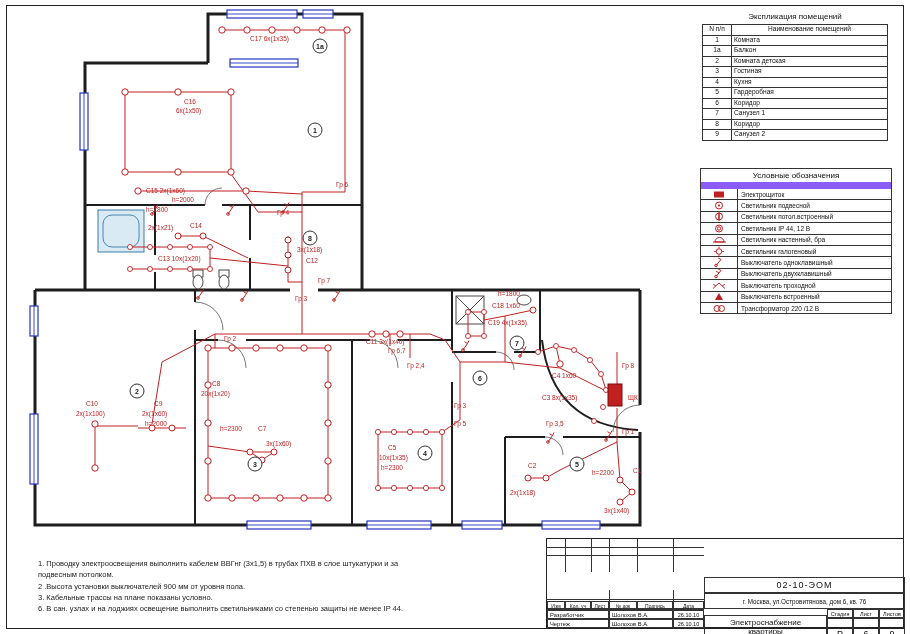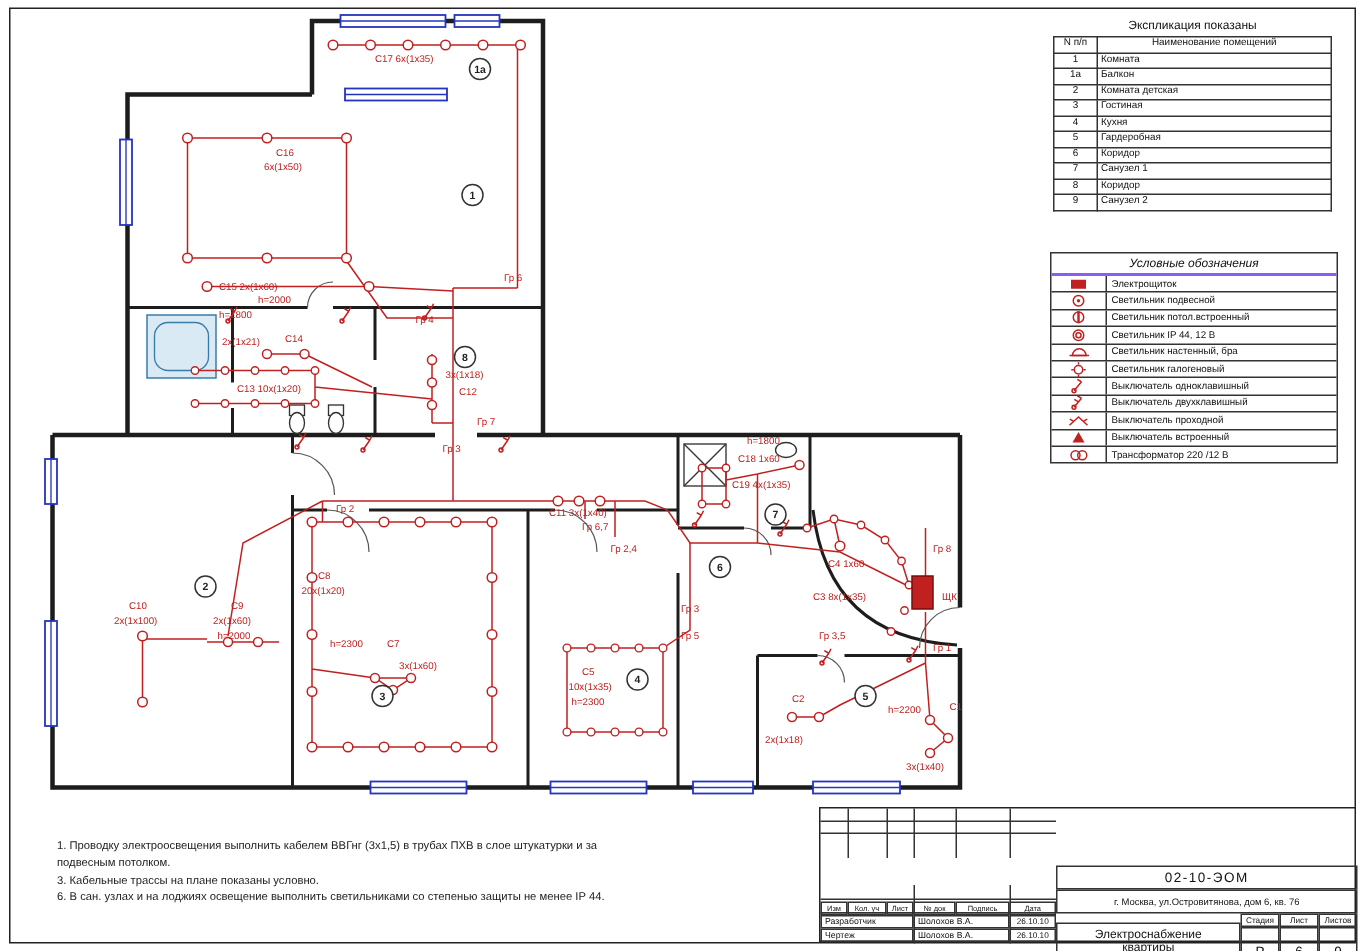--- a/index.html
+++ b/index.html
@@ -23,21 +23,21 @@
   .panel-box{fill:var(--wiring);stroke:#7a0c0c;stroke-width:1;}
 
   .explication{position:absolute;left:702px;top:12px;width:186px;}
   .ex-title{text-align:center;font-size:8px;color:#111;margin-bottom:3px;}
   .explication table{border-collapse:collapse;width:100%;}
   .explication th,.explication td{border:1px solid #333;font-size:6.6px;color:#111;padding:0 2px;height:9.5px;line-height:1.05;}
   .explication th{font-weight:normal;text-align:center;}
   .explication td.num{width:24px;text-align:center;}
 
   .legend{position:absolute;left:700px;top:168px;width:190px;border:1px solid #333;background:#fff;}
-  .lg-title{border-bottom:2px solid #8b5cf6;height:13px;display:flex;align-items:center;justify-content:center;font-size:8px;font-style:italic;color:#111;}
+  .lg-title{border-bottom:7px solid #8b5cf6;height:13px;display:flex;align-items:center;justify-content:center;font-size:8px;color:#111;}
   .lg-row{display:flex;height:10.4px;border-bottom:1px solid #333;}
   .lg-row:last-child{border-bottom:none;}
   .lg-sym{width:36px;border-right:1px solid #333;display:flex;align-items:center;justify-content:center;}
   .lg-lab{flex:1;font-size:6.5px;color:#111;display:flex;align-items:center;padding-left:3px;white-space:nowrap;}
   .lgs{stroke:var(--wiring);fill:none;stroke-width:1;}
   .lgf{fill:var(--wiring);stroke:none;}
 
   .notes{position:absolute;left:38px;top:558px;width:470px;font-size:7.5px;color:#222;line-height:1.5;}
 
   .titleblock{position:absolute;left:546px;top:538px;width:358px;height:90px;border:1.5px solid #222;box-sizing:border-box;background:#fff;}
@@ -344,21 +344,21 @@
         <circle cx="480" cy="378" r="7" class="room-badge"></circle>
         <text x="480" y="380.5" text-anchor="middle" class="room-num">6</text>
         <circle cx="517" cy="343" r="7" class="room-badge"></circle>
         <text x="517" y="345.5" text-anchor="middle" class="room-num">7</text>
         <circle cx="310" cy="238" r="7" class="room-badge"></circle>
         <text x="310" y="240.5" text-anchor="middle" class="room-num">8</text>
       </g>
   </svg>
 
   <div class="explication">
-    <div class="ex-title">Экспликация показаны</div>
+    <div class="ex-title">Экспликация помещений</div>
     <table>
       <thead>
         <tr>
           <th>N п/п</th>
           <th>Наименование помещений</th>
         </tr>
       </thead>
       <tbody>
           <tr>
             <td class="num">1</td>
@@ -502,20 +502,21 @@
             </svg>
           </div>
           <div class="lg-lab">Трансформатор  220 /12 В</div>
         </div>
       </div>
   </div>
 
   <div class="notes">
       <div>1. Проводку  электроосвещения  выполнить  кабелем  ВВГнг (3х1,5)  в  трубах  ПХВ  в  слое  штукатурки  и  за</div>
       <div>подвесным   потолком.</div>
+      <div>2 .Высота  установки  выключателей  900 мм  от  уровня  пола.</div>
       <div>3. Кабельные  трассы  на  плане  показаны  условно.</div>
       <div>6. В сан.  узлах  и  на  лоджиях  освещение  выполнить  светильниками  со  степенью  защиты  не  менее  IP 44.</div>
     </div>
 
   <div class="titleblock">
     <div class="hl" style="left:0;top:8px;width:157px"></div>
     <div class="hl" style="left:0;top:16px;width:157px"></div>
     <div class="vl" style="left:18px;top:0;height:33px"></div>
     <div class="vl" style="left:44px;top:0;height:33px"></div>
     <div class="vl" style="left:62px;top:0;height:33px"></div>

